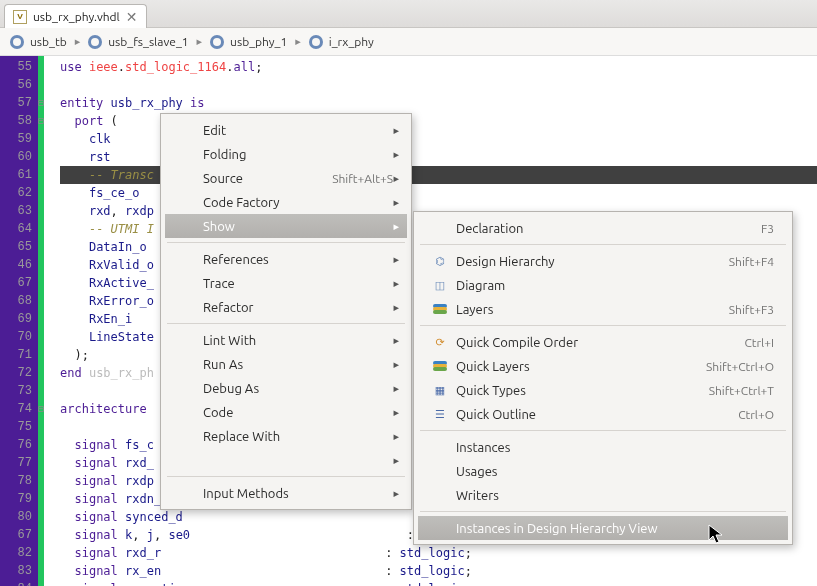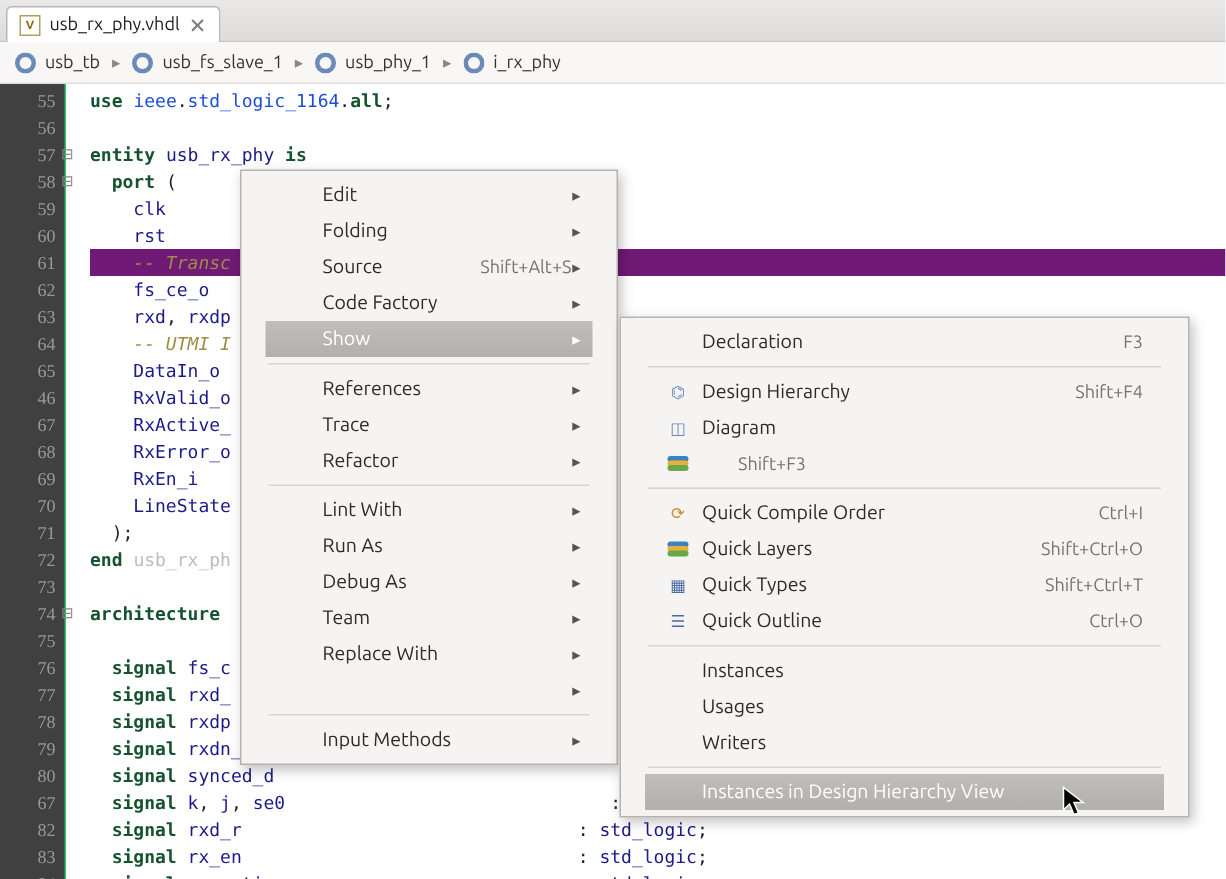--- a/index.html
+++ b/index.html
@@ -63,61 +63,61 @@
     position: relative;
   }
   .gear-icon::after {
     content:""; position:absolute; inset:3px; border-radius:50%; background:#f8f7f5;
   }
   .breadcrumb-item { display:flex; align-items:center; gap:6px; }
   
   .editor { display:flex; height: calc(586px - 56px); }
   .gutter {
     width: 44px;
-    background: #404040;
-    border-right: 1px solid #22c55e;
+    background: #4c1d95;
+    border-right: 6px solid #22c55e;
     text-align: right;
     padding-right: 6px;
     color: #999;
-    font-family: Liberation Serif, serif;
+    font-family: Liberation Mono, monospace;
     font-size: 12px;
     line-height: 18px;
     padding-top: 2px;
   }
   .gutter .ln { height:18px; position:relative; }
   .gutter .fold::after {
     content:"⊟"; position:absolute; right:-12px; top:1px; font-size:10px; color:#8a8a8a;
   }
   .code {
     flex: 1;
     font-family: "DejaVu Sans Mono","Consolas",monospace;
     font-size: 12px;
     line-height: 18px;
     padding-top: 2px;
     padding-left: 16px;
     position: relative;
     white-space: pre;
   }
   .code .line { height:18px; }
-  .kw { color: #14532d; font-weight: bold; }
+  .kw { color: #4c1d95; font-weight: normal; }
   .id { color: #1a1a8a; }
-  .lib { color: #1d4ed8; }
+  .lib { color: #ef4444; }
   .cmt { color: #9a8f45; font-style: italic; }
   .fade { color: #bcbcbc; }
-  .hl { background: #701a75; display:block; width:100%; }
+  .hl { background: #404040; display:block; width:100%; }
   .dot { color:#222; }
   .typ { color: #1a1a8a; }
 
   
   .menu {
     position: absolute;
     background: #f5f4f2;
     border: 1px solid #b6b3af;
     box-shadow: 2px 3px 8px rgba(0,0,0,.25);
-    padding: 4px 16px;
+    padding: 4px 4px;
     font-size: 13px;
     color: #2b2b2b;
   }
   .menu .item {
     display:flex; align-items:center;
     padding: 4px 14px;
     height: 24px;
     gap: 8px;
     position:relative;
   }
@@ -264,21 +264,21 @@
     <div class="item hasarrow">
       <span class="icon"></span>
       <span class="label">Run As</span>
     </div>
     <div class="item hasarrow">
       <span class="icon"></span>
       <span class="label">Debug As</span>
     </div>
     <div class="item hasarrow">
       <span class="icon"></span>
-      <span class="label">Team</span>
+      <span class="label">Code</span>
     </div>
     <div class="item hasarrow">
       <span class="icon"></span>
       <span class="label">Replace With</span>
     </div>
     <div class="item hasarrow">
       <span class="icon"></span>
     </div>
     <div class="sep"></div>
     <div class="item hasarrow">
@@ -308,20 +308,21 @@
       <span class="label">Diagram</span>
     </div>
     <div class="item">
       <span class="icon">
         <span class="layers-icon">
           <span></span>
           <span></span>
           <span></span>
         </span>
       </span>
+      <span class="label">Layers</span>
       <span class="shortcut">Shift+F3</span>
     </div>
     <div class="sep"></div>
     <div class="item">
       <span class="icon">
         <span style="font-size:11px;color:#d08a2a">⟳</span>
       </span>
       <span class="label">Quick Compile Order</span>
       <span class="shortcut">Ctrl+I</span>
     </div>

